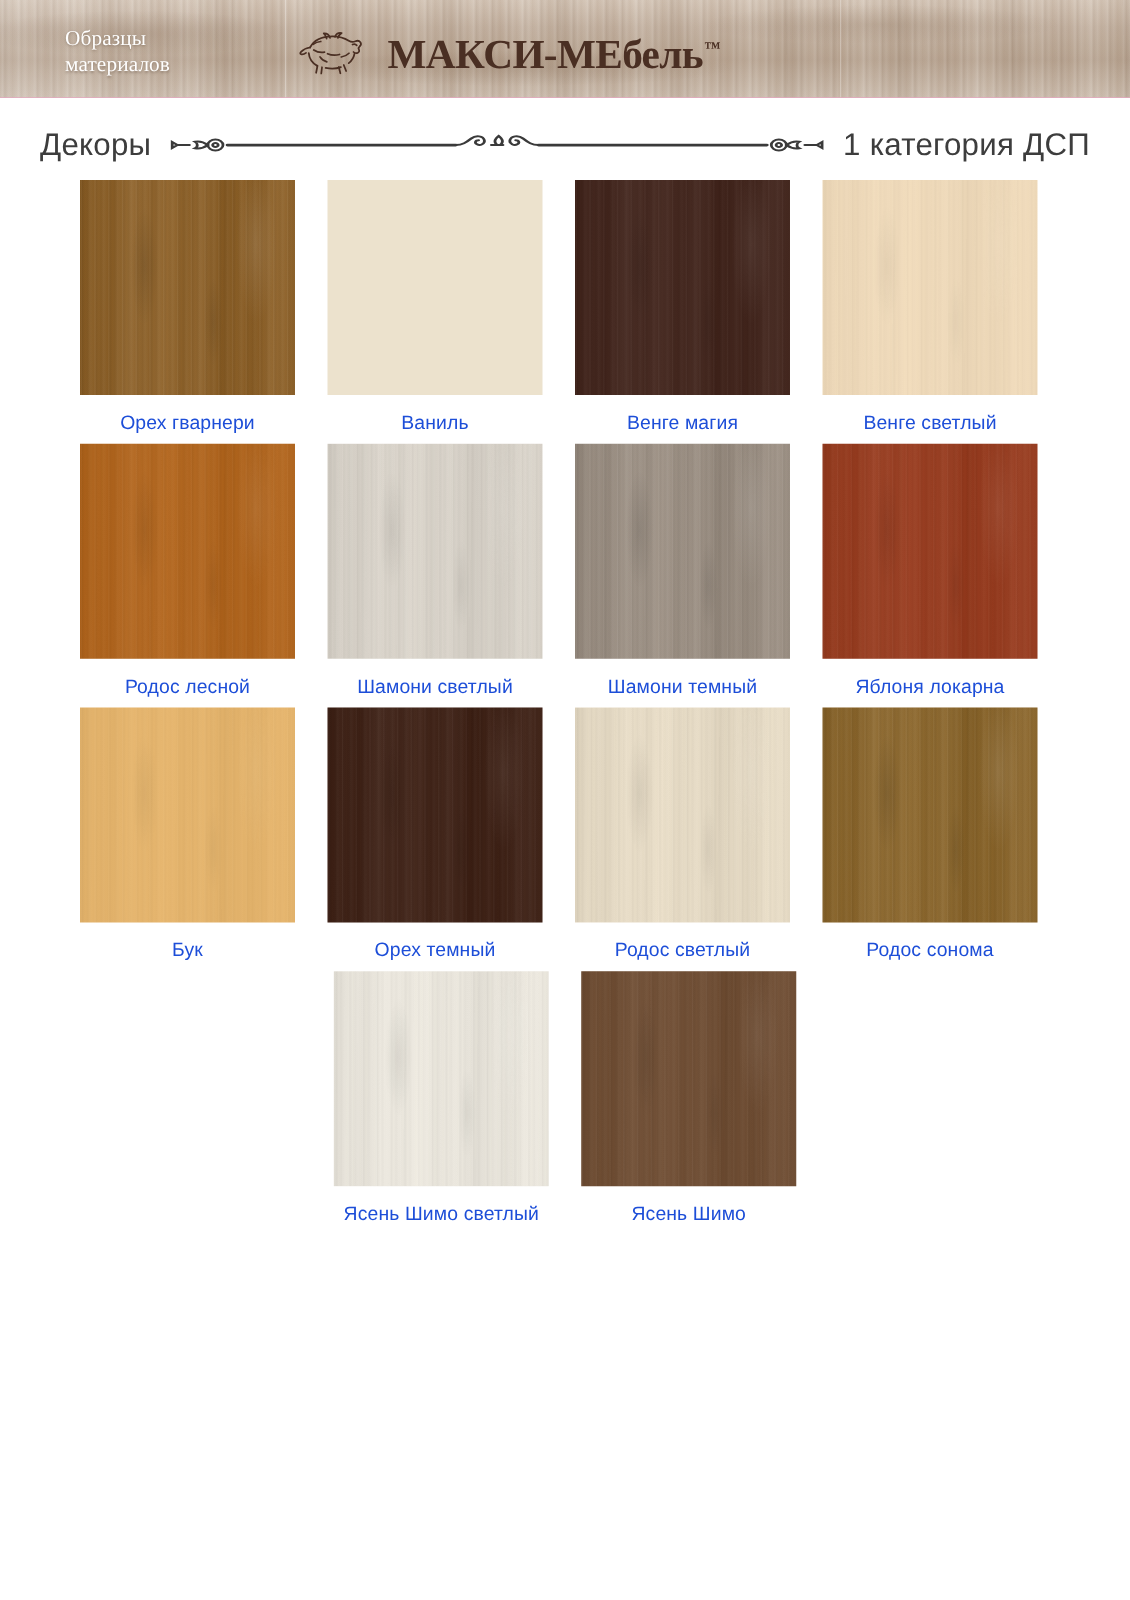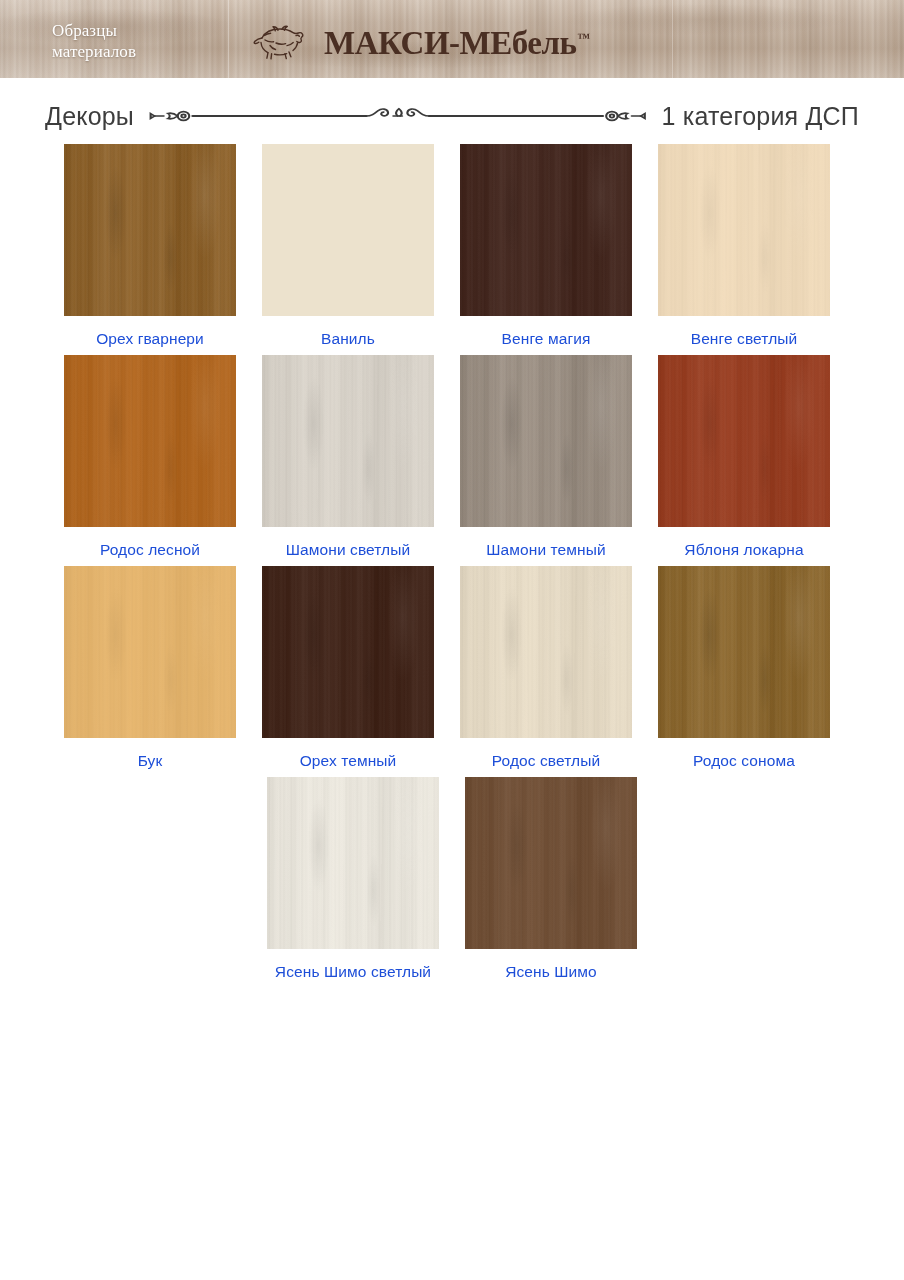--- a/index.html
+++ b/index.html
@@ -72,21 +72,21 @@
     font-size: 17px;
     line-height: 21px;
     font-weight: 400;
     letter-spacing: 0.1px;
     text-shadow: 0 1px 2px rgba(90,70,55,0.45);
     white-space: pre-line;
   }
 
   .brand {
     position: absolute;
-    left: 252px;
+    left: 238px;
     top: 21px;
     display: flex;
     align-items: center;
     gap: 10px;
   }
   .brand-logo { display: block; }
   .brand-name {
     font-size: 33px;
     font-weight: 700;
     color: #4a2f23;
@@ -104,21 +104,21 @@
     margin-left: 1px;
   }
 
   
   .title-row {
     position: relative;
     height: 48px;
     margin: 14px 0 0 0;
     display: flex;
     align-items: center;
-    padding: 0 45px;
+    padding: 0 32px;
     box-sizing: border-box;
   }
   .title-left, .title-right {
     font-size: 25px;
     font-weight: 400;
     color: #3d3d3d;
     white-space: nowrap;
     letter-spacing: 0.2px;
   }
   .divider-wrap {

